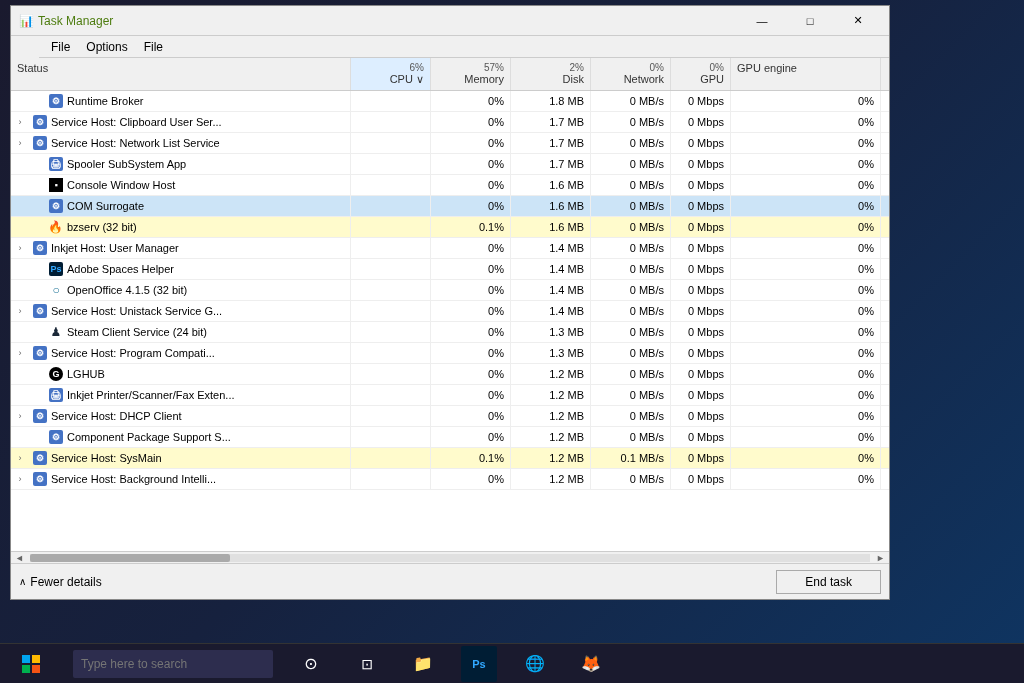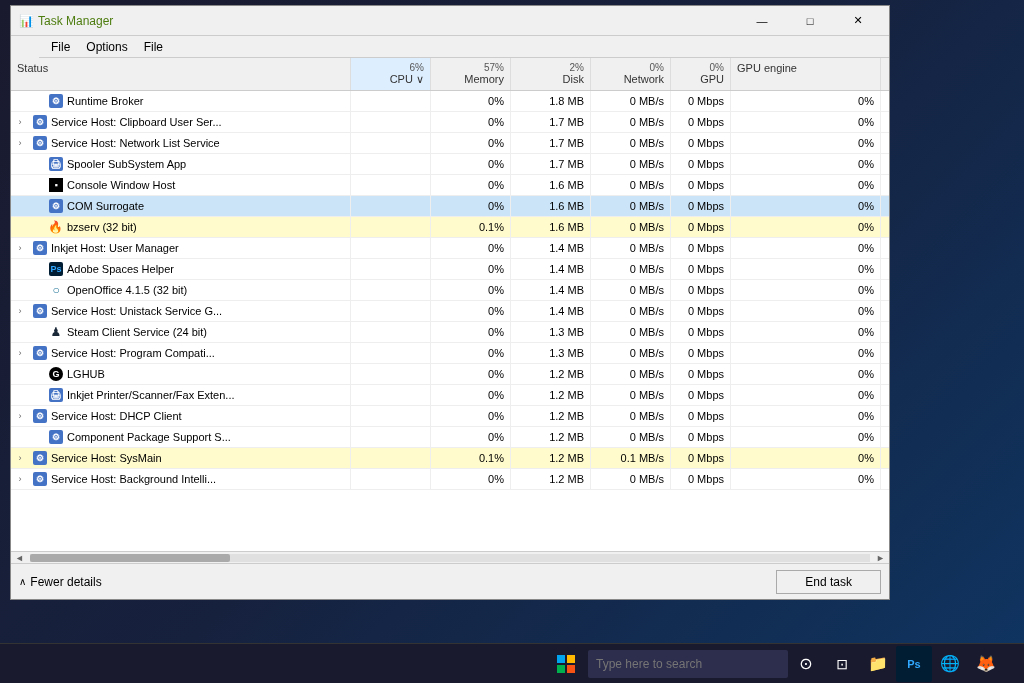--- a/index.html
+++ b/index.html
@@ -247,24 +247,23 @@
     
     .taskbar {
       position: absolute;
       bottom: 0;
       left: 0;
       width: 1024px;
       height: 40px;
       background: #1a1a2e;
       display: flex;
       align-items: center;
-      gap: 0;
-      padding: 0 20px;
+      gap: 20px;
+      padding: 0 9px;
       border-top: 1px solid #333;
-      justify-content: flex-end;
     }
 
     .taskbar-start {
       width: 44px;
       height: 36px;
       display: flex;
       align-items: center;
       justify-content: center;
       cursor: pointer;
     }

